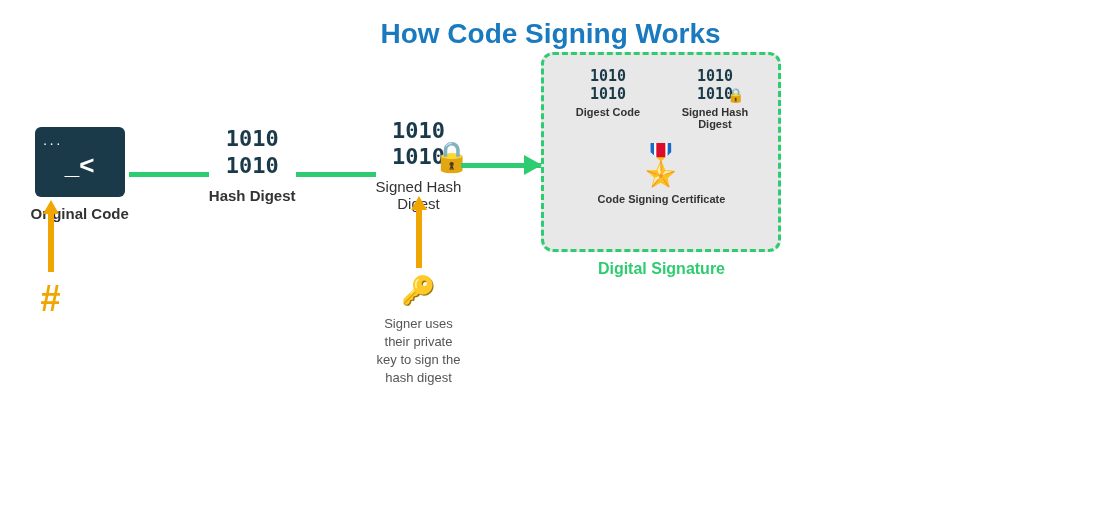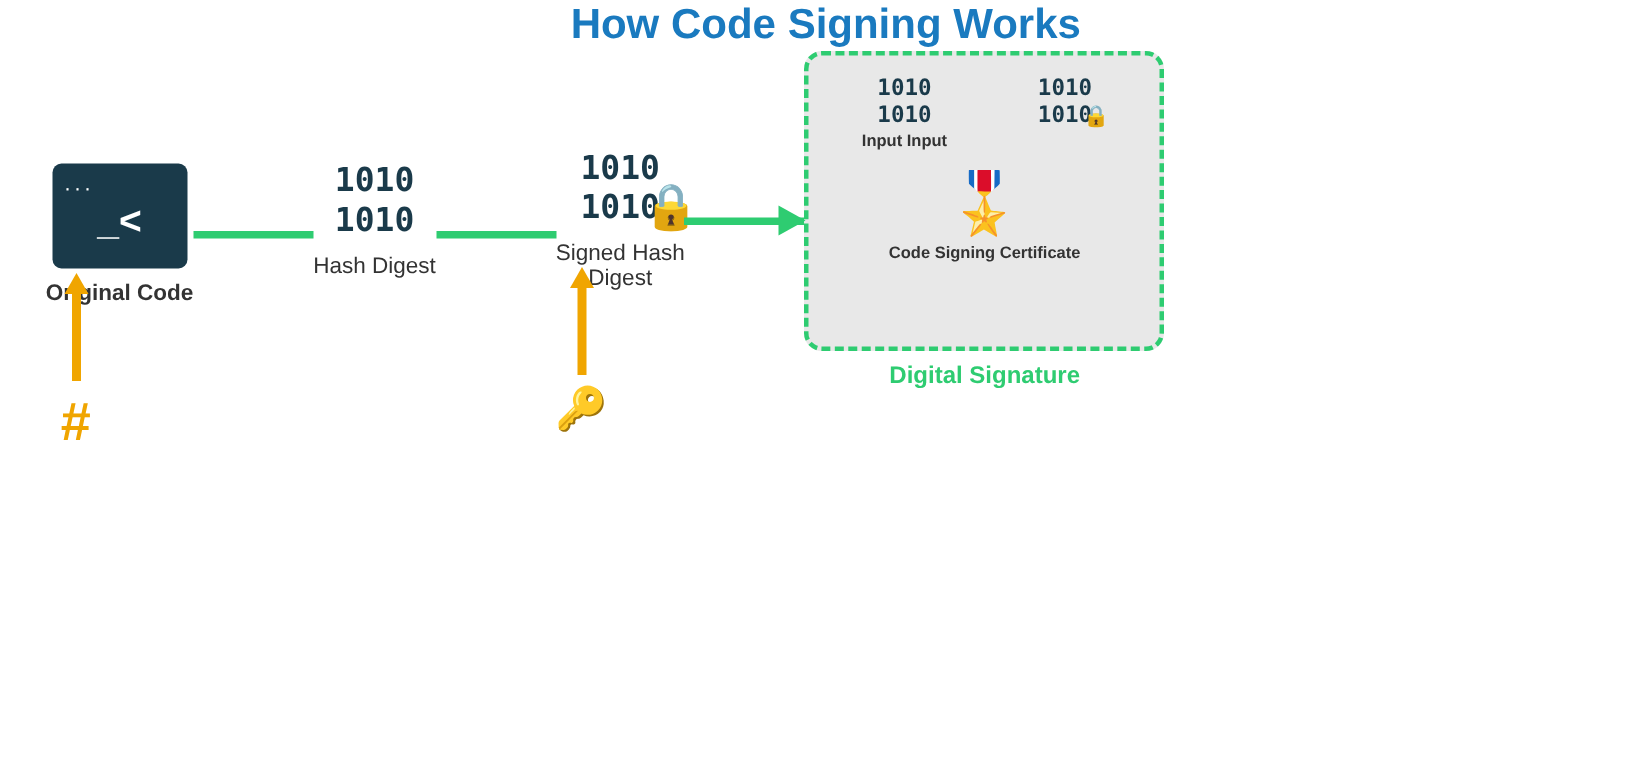--- a/index.html
+++ b/index.html
@@ -10,20 +10,21 @@
       font-family: Arial, sans-serif;
       overflow: hidden;
       position: relative;
     }
 
     .page-title {
       text-align: center;
       color: #1a7abf;
       font-size: 28px;
       font-weight: 900;
+      padding-top: 18px;
       margin-bottom: 10px;
     }
 
     .code-icon {
       width: 90px;
       height: 70px;
       background: #1a3a4a;
       border-radius: 6px;
       position: relative;
       display: flex;
@@ -208,21 +209,21 @@
     }
 
     .below-annotation {
       position: absolute;
       top: 110px;
       display: flex;
       flex-direction: column;
       align-items: center;
     }
 
-    .hash-label { color: #333; font-size: 15px; font-weight: 400; margin-top: 8px; }
+    .hash-label { color: #333; font-size: 15px; font-weight: 700; margin-top: 8px; }
     .signed-hash-label { color: #333; font-size: 15px; font-weight: 400; margin-top: 8px; text-align: center; }
 
     .cert-row {
       display: flex;
       flex-direction: column;
       align-items: center;
       width: 100%;
     }
   </style>
 </head>
@@ -256,39 +257,41 @@
   <div class="node" style="margin-top:-18px;">
     <div style="position:relative; display:inline-block;">
       <div class="binary-text">1010<br>1010</div>
       <div style="position:absolute; right:-26px; bottom:-4px; font-size:30px;">🔒</div>
     </div>
     <div class="signed-hash-label">Signed Hash<br>Digest</div>
 
     <div class="below-annotation" style="top:90px; left:0px;">
       <div class="up-arrow"></div>
       <div class="key-icon">🔑</div>
+      <div class="annotation-text">Signer uses their private key to sign the hash digest</div>
     </div>
   </div>
 
   <div class="h-line-arrow" style="width:80px; max-width:80px; min-width:80px; margin-top:-18px;"></div>
 
   <div style="display:flex; flex-direction:column; align-items:center; margin-top:-18px;">
     <div class="digital-sig-box">
       <div class="sig-inner-grid">
 
         <div class="sig-item">
           <div class="sig-binary">1010<br>1010</div>
-          <div class="sig-label">Input Input</div>
+          <div class="sig-label">Digest Code</div>
         </div>
 
         <div class="sig-item">
           <div style="position:relative; display:inline-block;">
             <div class="sig-binary">1010<br>1010</div>
             <div style="position:absolute; right:-12px; bottom:0; font-size:14px;">🔒</div>
           </div>
+          <div class="sig-label">Signed Hash Digest</div>
         </div>
       </div>
 
       <div class="cert-row">
         <div class="cert-icon">🎖️</div>
         <div class="cert-label">Code Signing Certificate</div>
       </div>
     </div>
     <div class="dig-sig-label">Digital Signature</div>
   </div>

